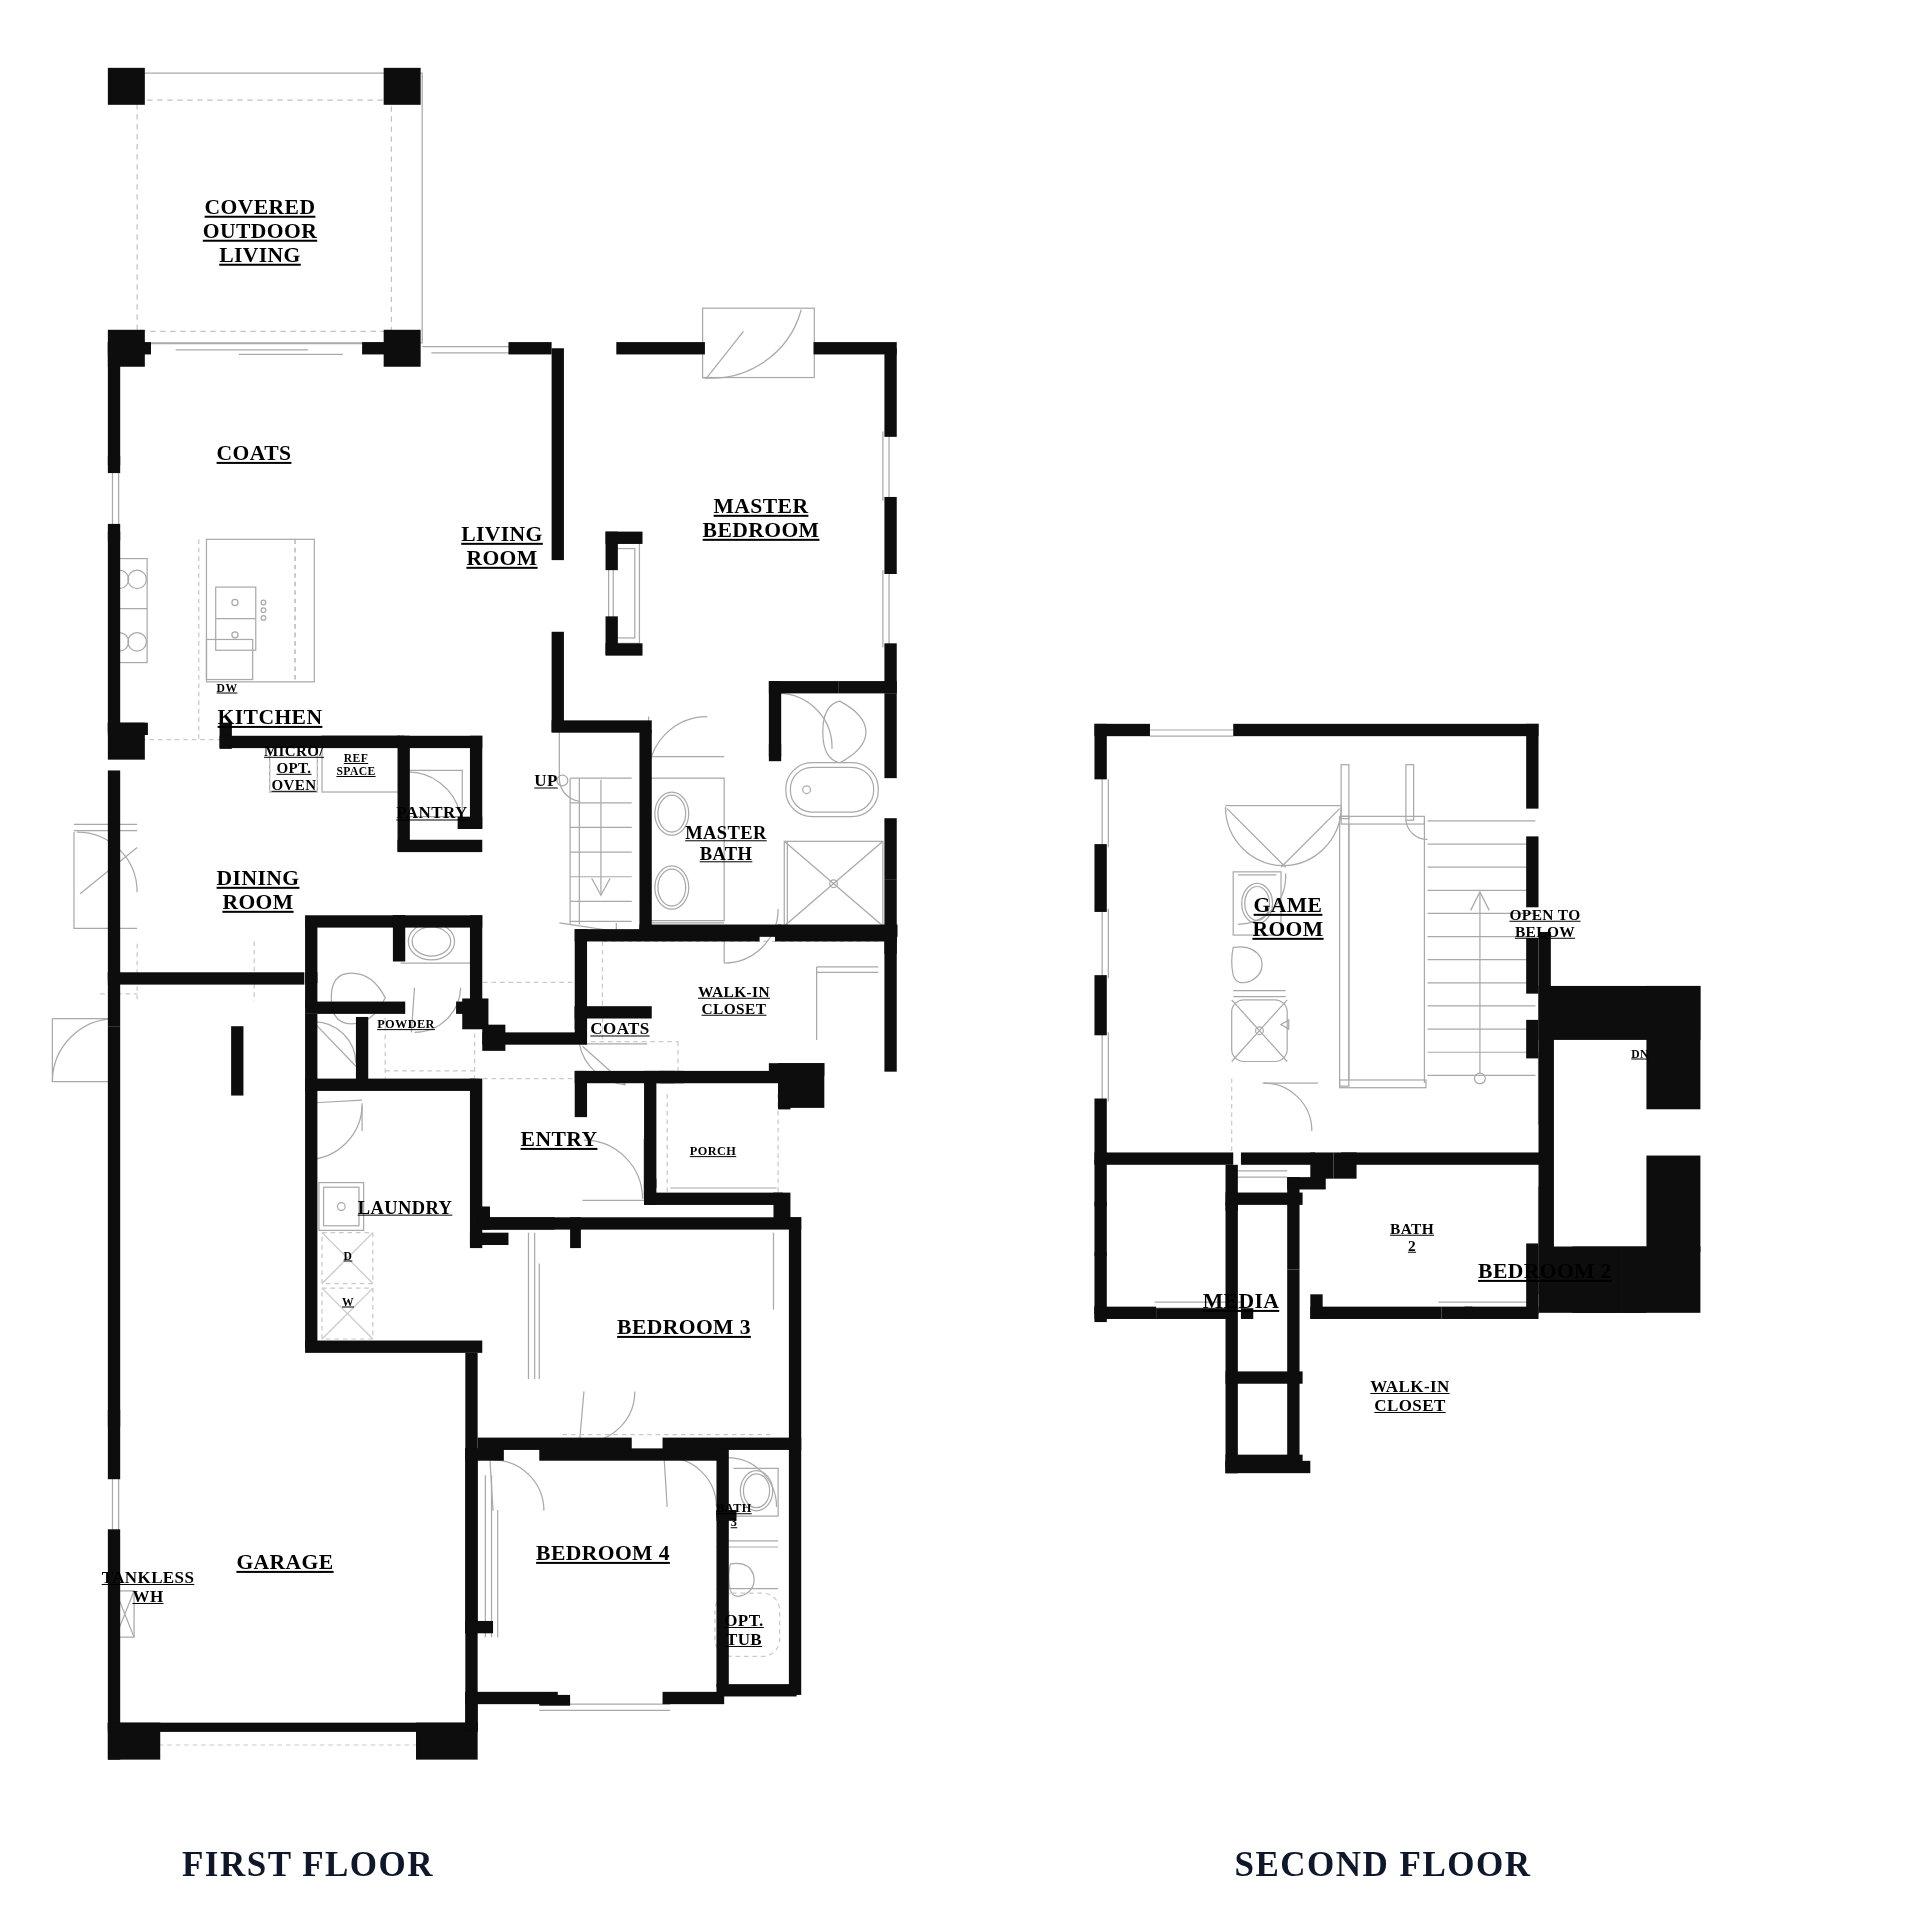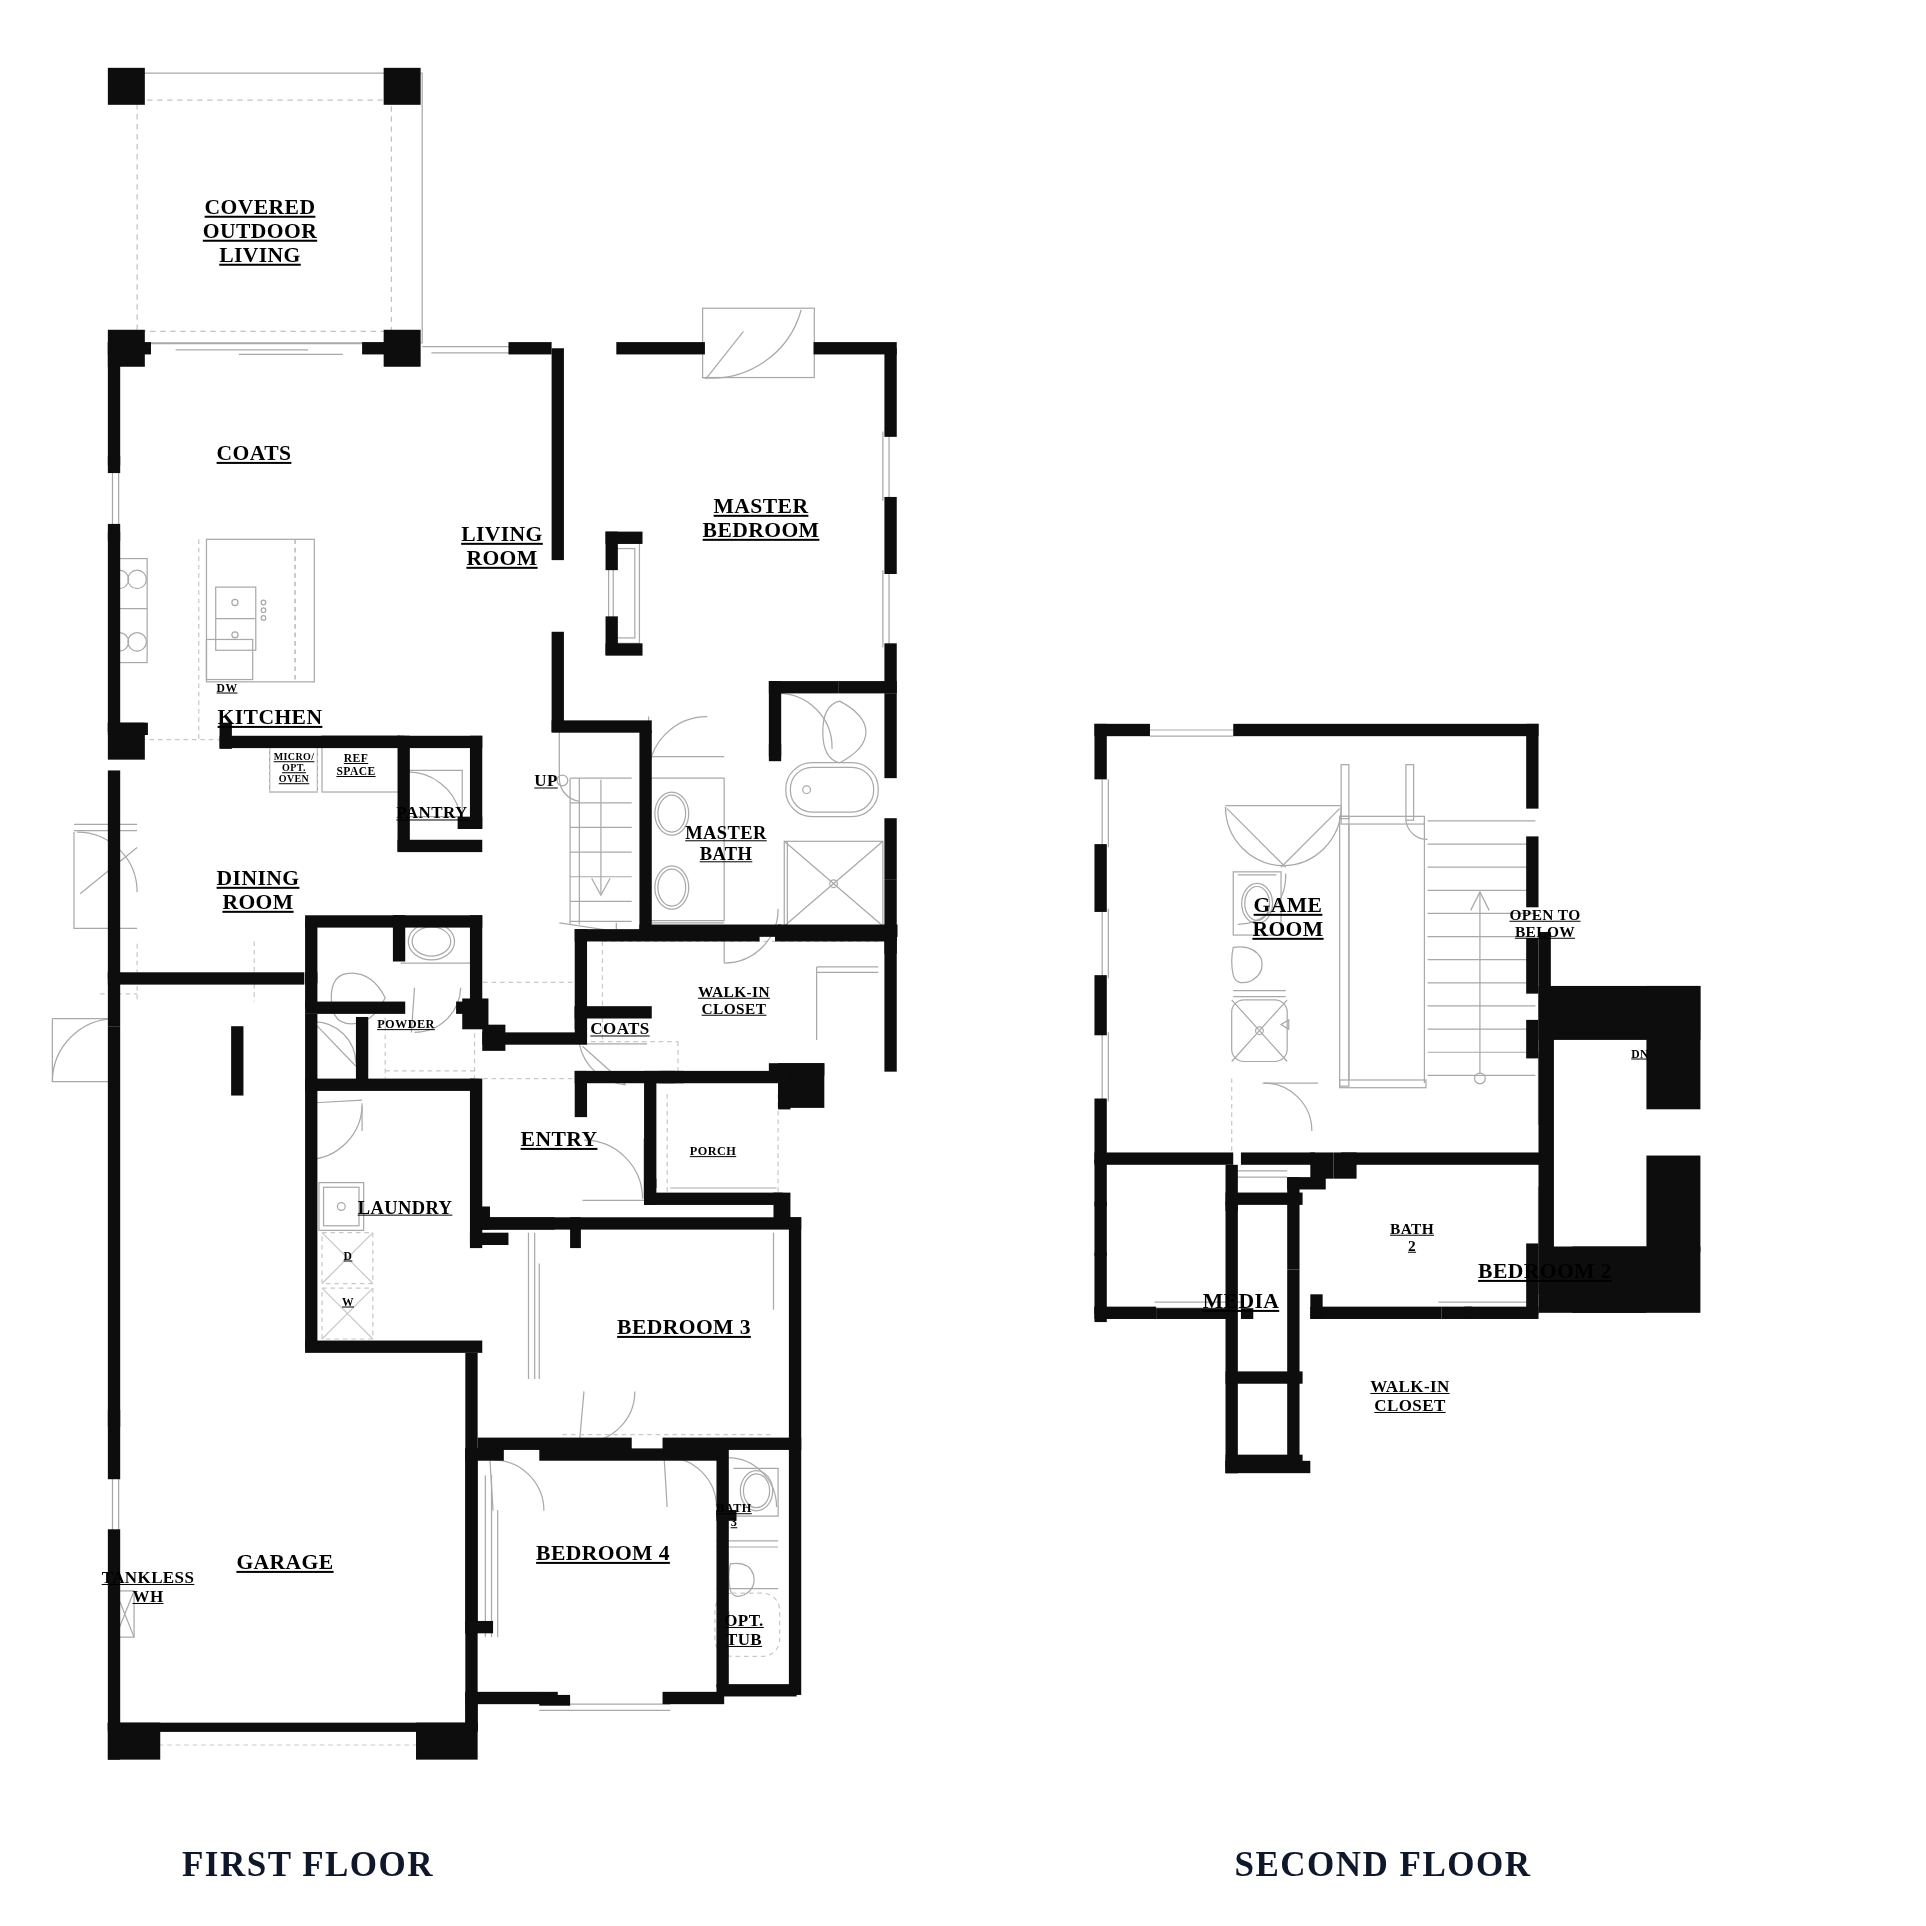--- a/index.html
+++ b/index.html
@@ -22,21 +22,21 @@
     white-space:pre-line;
     transform:translate(-50%,-50%);
     pointer-events:none;
     text-decoration:underline;
   }
   .lbl.s28{font-size:21.6px;}
   .lbl.s24{font-size:18.5px;}
   .lbl.s20{font-size:15.4px;}
   .lbl.s17{font-size:17px;}
   .lbl.s15{font-size:11.6px;}
-  .lbl.s12{font-size:10px;}
+  .lbl.s12{font-size:15px;}
   .floor-title{
     position:absolute;
     font-family:"Liberation Serif", serif;
     font-weight:700;
     font-size:35px;
     letter-spacing:1.5px;
     transform:translate(-50%,-50%);
     color:#0f172a;
     white-space:nowrap;
   }

